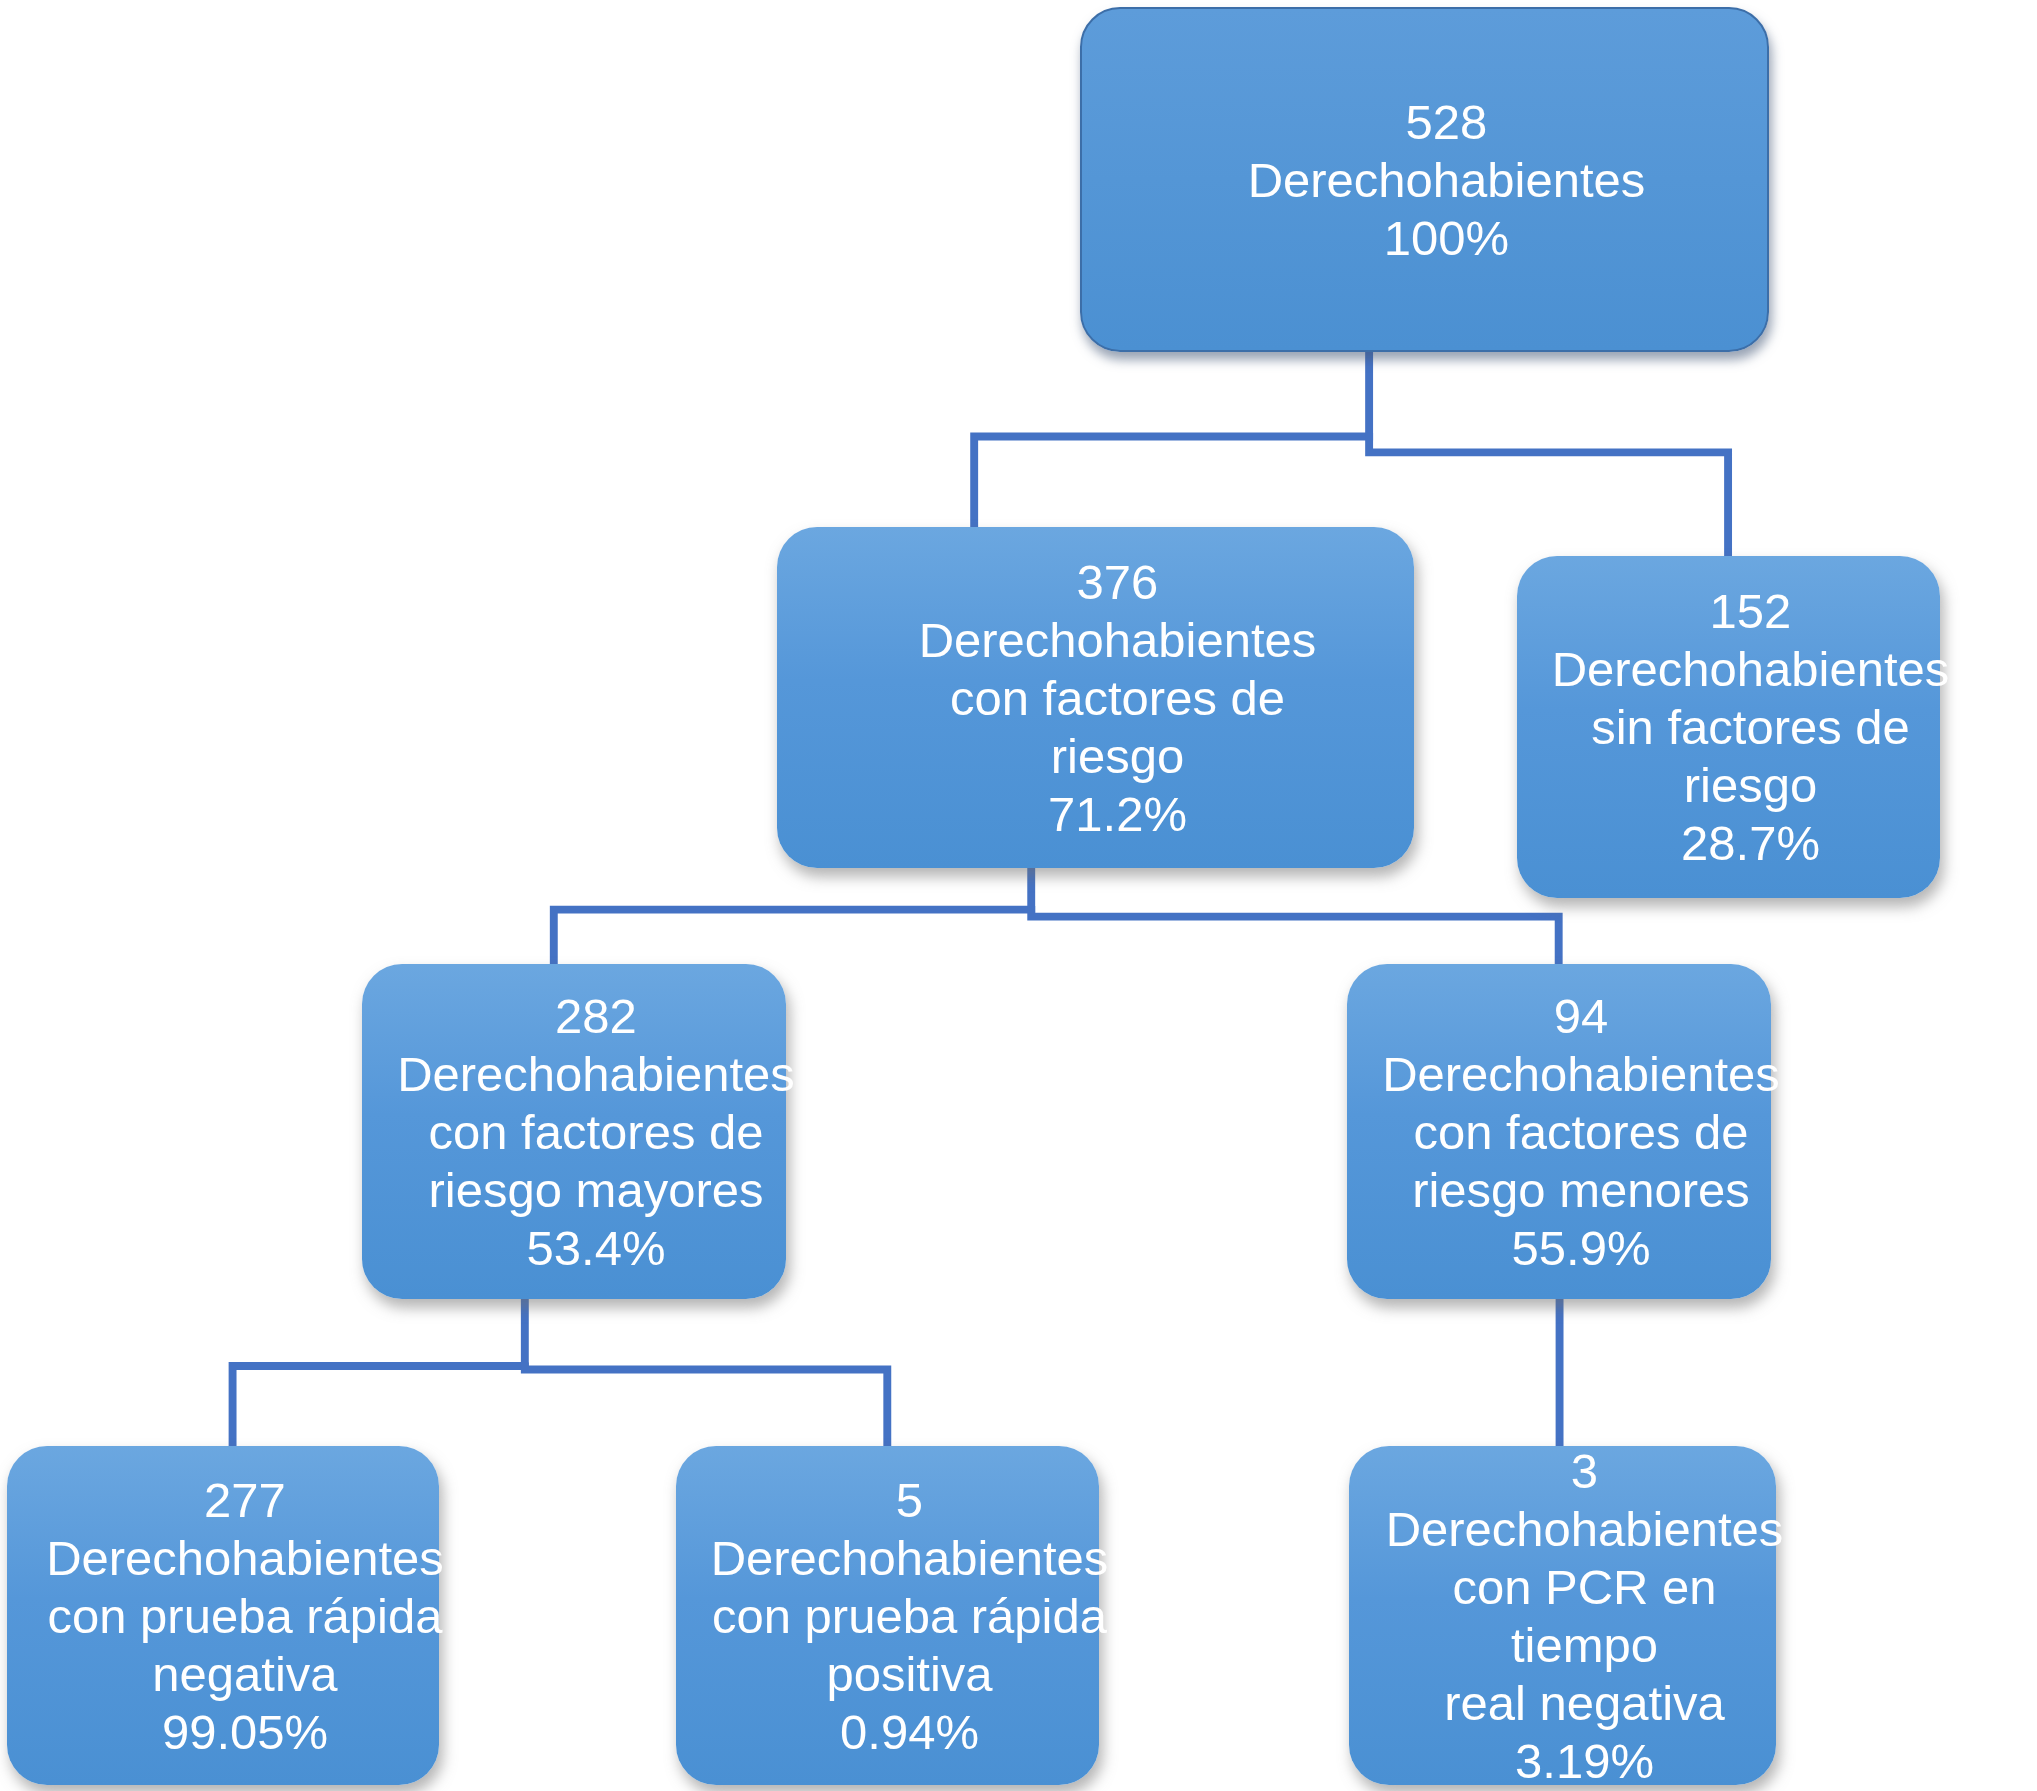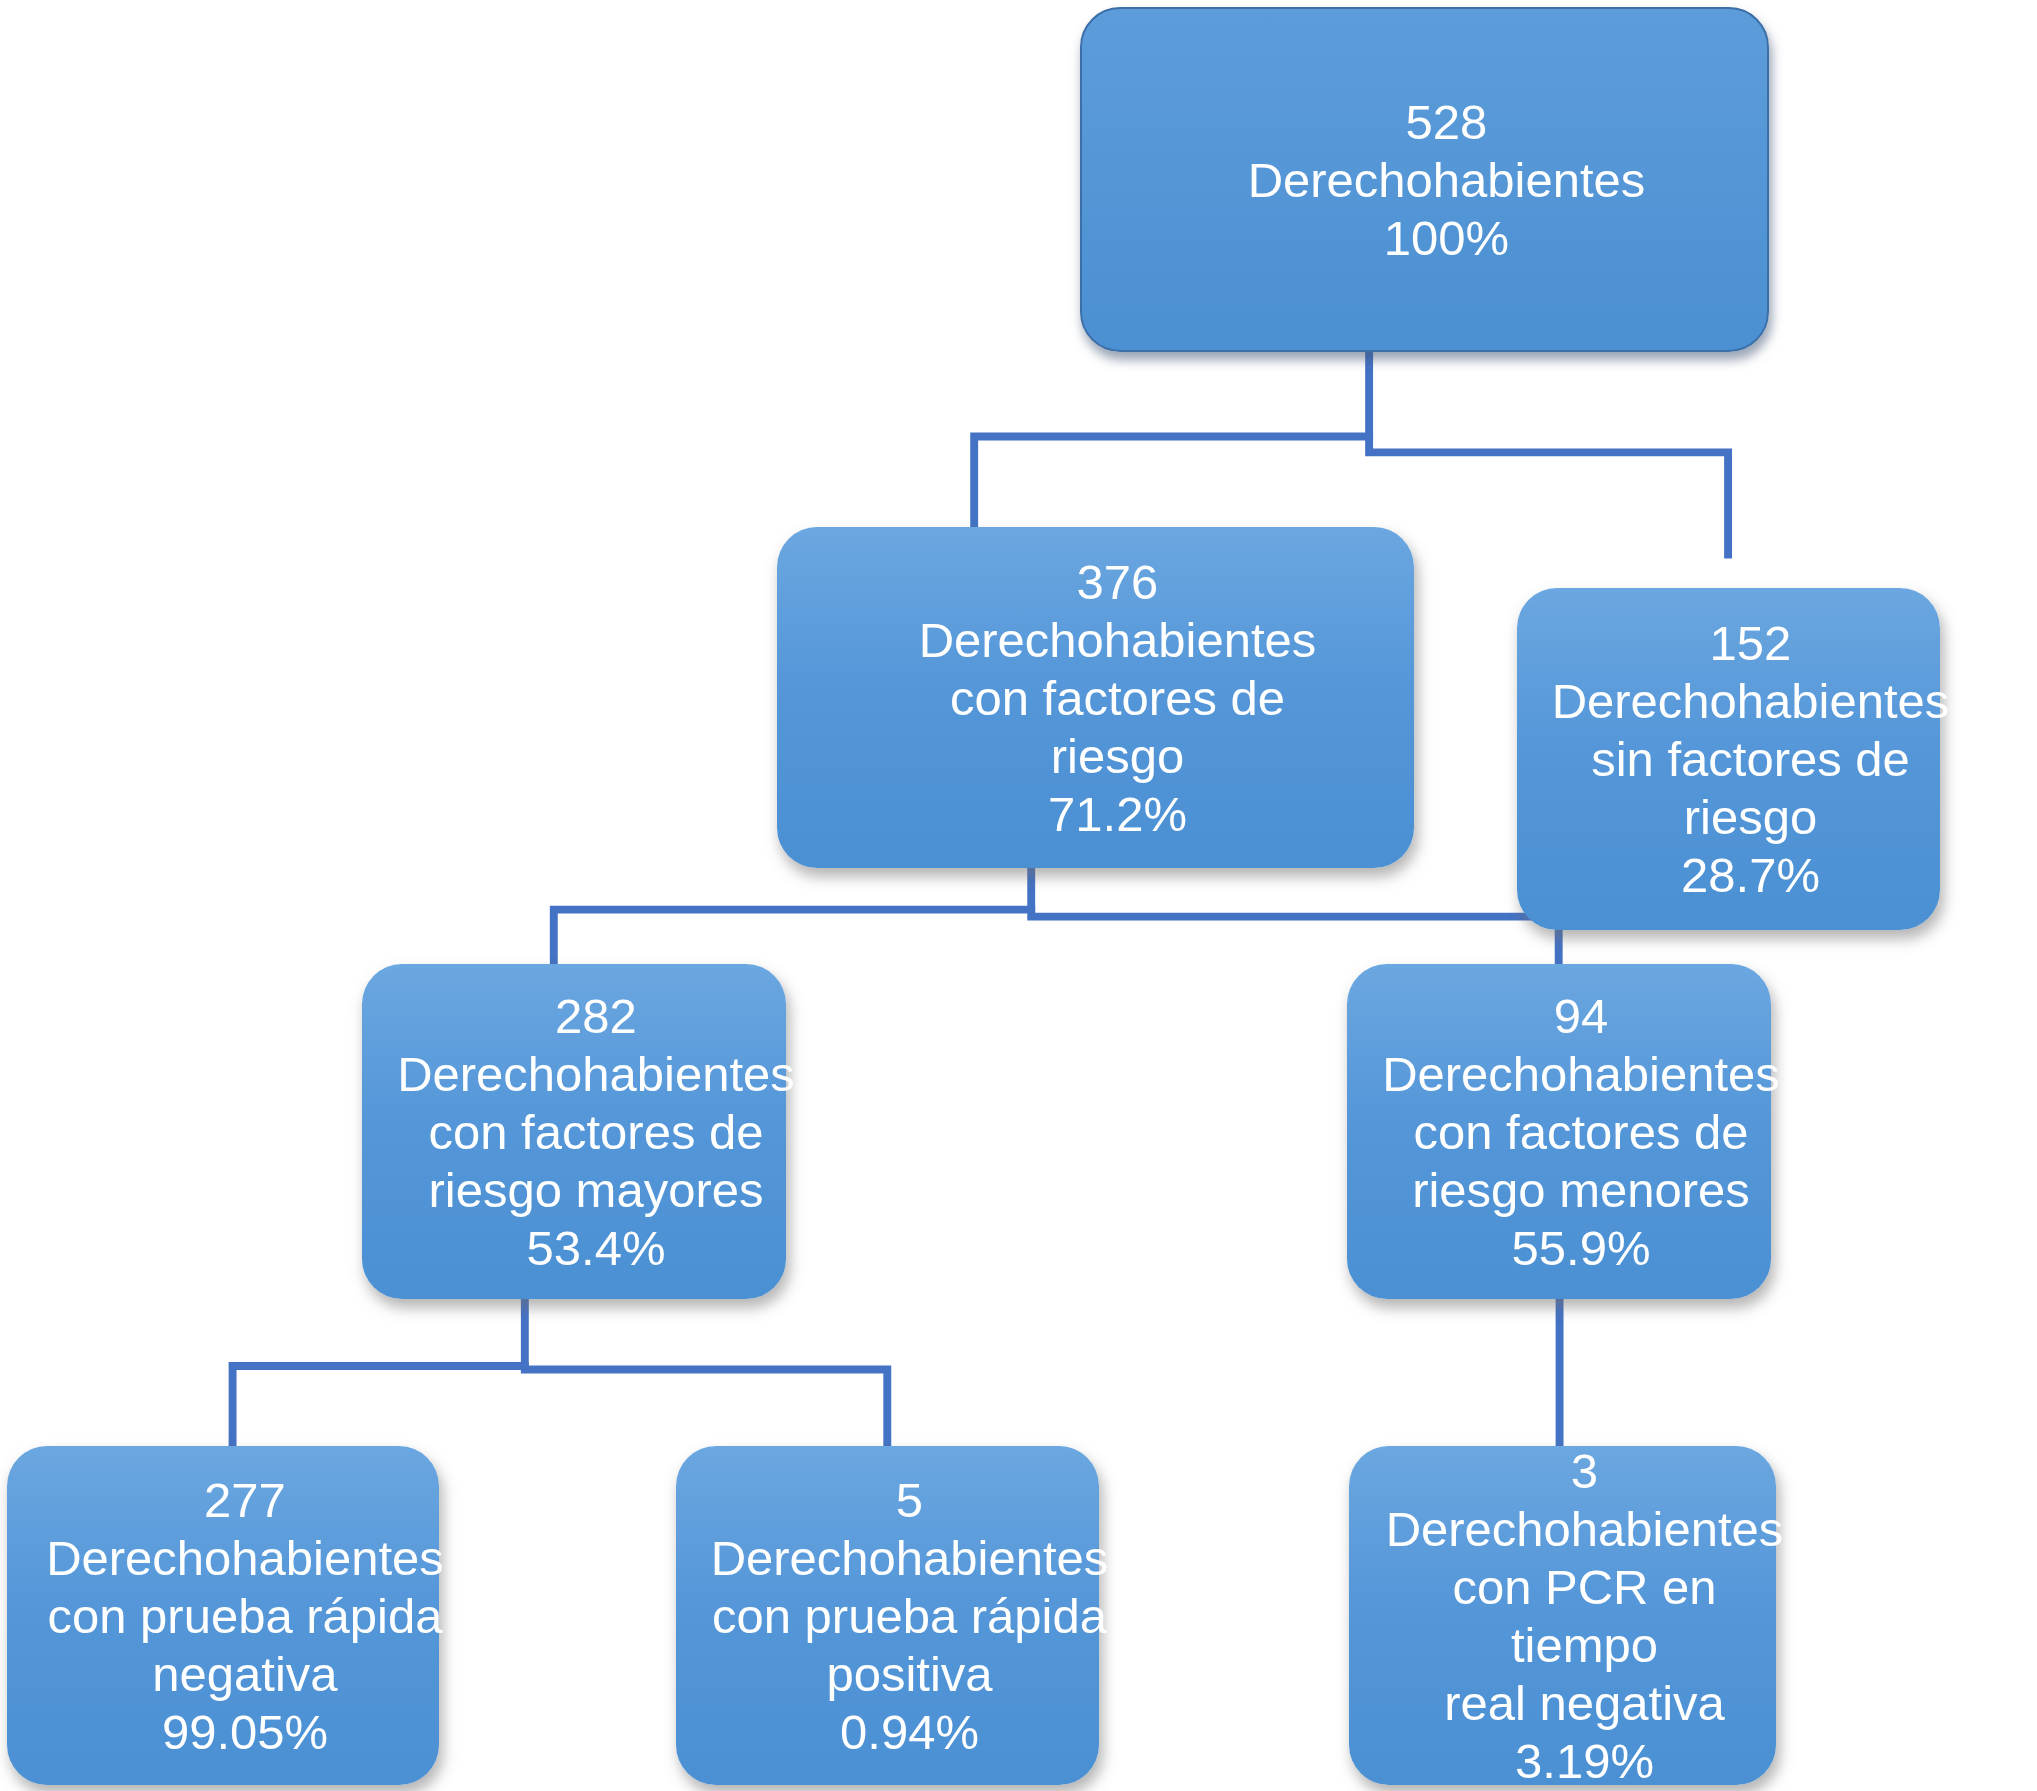--- a/index.html
+++ b/index.html
@@ -47,21 +47,21 @@
     margin-left: 44px;
   }
   .node.root {
     background: linear-gradient(180deg, #5d9cda 0%, #4b90d2 100%);
     border: 2.6px solid #3c6ea8;
     box-shadow: 2.6px 8px 10.5px rgba(70, 90, 120, 0.55);
   }
   
   .n0 { left: 1080px; top:    7px; width: 685px; height: 341px; }
   .n1 { left:  777px; top:  527px; width: 637px; height: 341px; }
-  .n2 { left: 1517px; top:  588px; width: 423px; height: 342px; }
+  .n2 { left: 1517px; top:  556px; width: 423px; height: 342px; }
   .n3 { left:  362px; top: 964px; width: 424px; height: 335px; }
   .n4 { left: 1347px; top: 964px; width: 424px; height: 335px; }
   .n5 { left:    7px; top: 1446px; width: 432px; height: 339px; }
   .n6 { left:  676px; top: 1446px; width: 423px; height: 339px; }
   .n7 { left: 1349px; top: 1446px; width: 427px; height: 339px; }
 </style>
 </head>
 <body>
 
 <div class="canvas">

